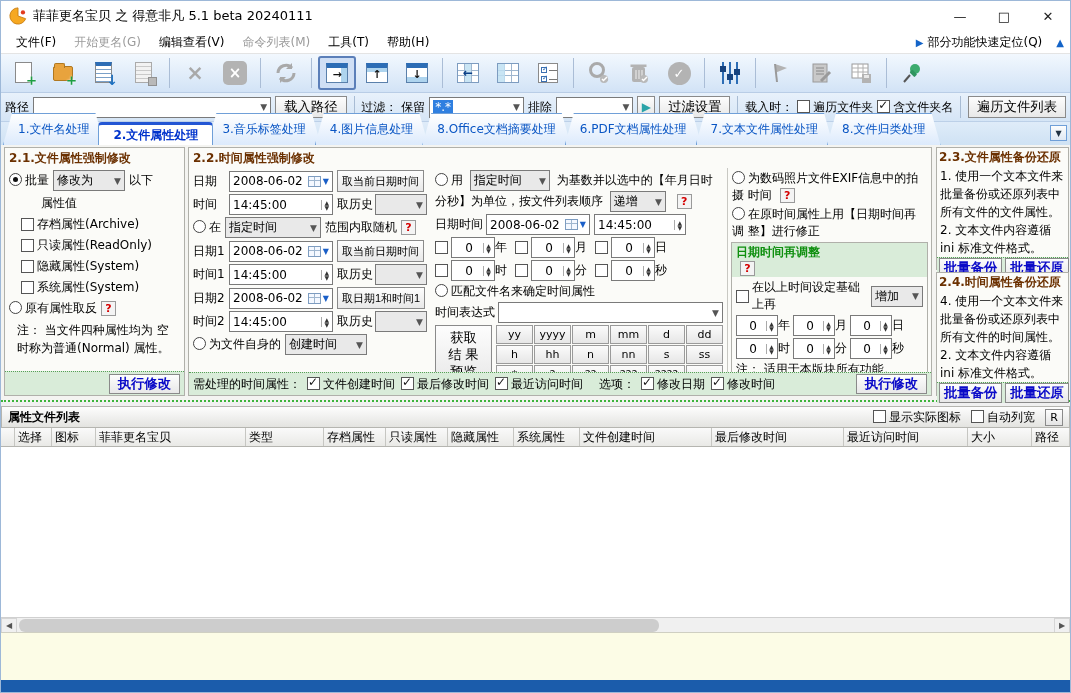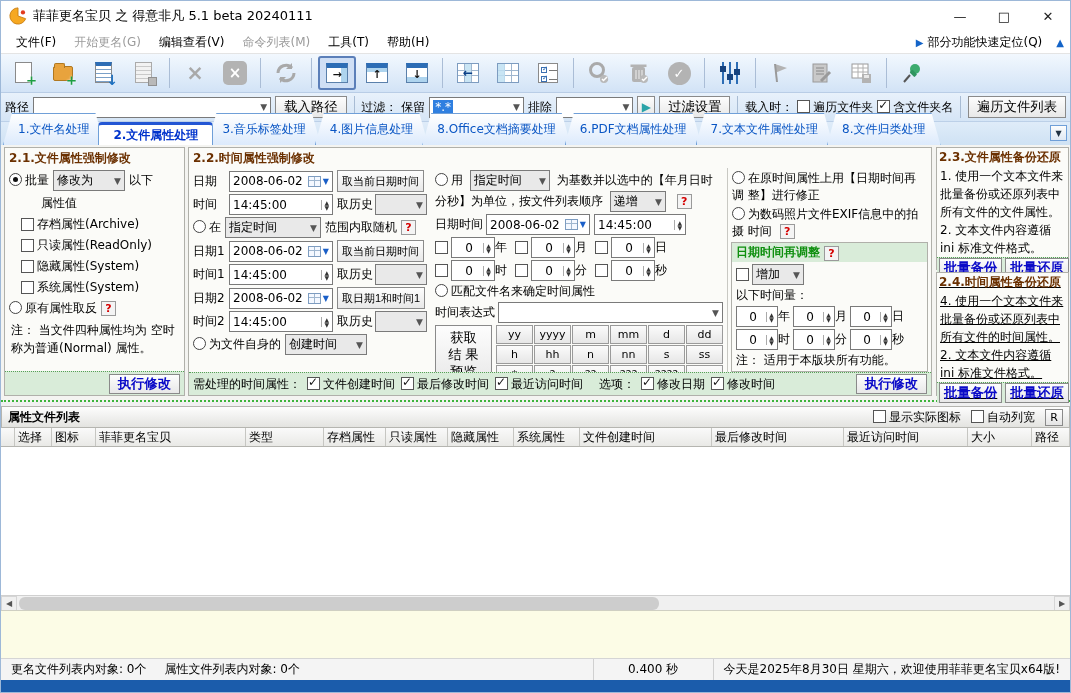--- a/index.html
+++ b/index.html
@@ -95,24 +95,24 @@
   .panel { position:absolute; background:#fbfbf8; border:1px solid #b0b0aa; display:flex; flex-direction:column; }
   .ptitle { font-weight:bold; color:#6b3000; padding:2px 4px 1px 4px; }
   .greenbar { background:#d9ecd9; border-top:1px dotted #57a057; height:24px; display:flex; align-items:center; padding:0 4px; gap:6px; margin-top:auto; }
   .exec { font-weight:bold; color:#0a0ac8; height:20px; }
   .row { display:flex; align-items:center; margin:2px 4px; white-space:nowrap; }
   .help { display:inline-flex; width:15px; height:15px; border:1px solid #9a9a9a; background:#f4f4f4; color:#d40000; font-weight:bold; font-size:11px; align-items:center; justify-content:center; margin-left:4px; flex:0 0 auto; }
   .field { background:#fff; border:1px solid #7a7a7a; height:21px; display:flex; align-items:center; padding:0 3px; position:relative; }
   .cal { width:13px; height:11px; margin-left:auto; background:linear-gradient(#9fb6cf 0 0) 0 40%/100% 1px no-repeat,linear-gradient(#9fb6cf 0 0) 50% 0/1px 100% no-repeat,#f4f8ff; border:1px solid #7d9cc0; }
   .dda { color:#1a5fc8; font-size:8px; margin-left:2px; }
   .spin { margin-left:auto; display:flex; flex-direction:column; line-height:5px; font-size:6px; color:#333; border-left:1px solid #aaa; padding-left:2px; }
-  .note { margin:2px 6px; line-height:1.5; white-space:normal; }
+  .note { margin:2px 12px; line-height:1.5; white-space:normal; }
   .tokbtn { background:linear-gradient(#fbfbfb,#e6e6e6); border:1px solid #9a9a9a; height:19px; min-width:37px; display:flex; align-items:center; justify-content:center; font-size:11px; }
   .subbox { border:1px solid #b0b0aa; margin:0 3px; }
-  .gtitle { color:#0f8f0f; font-weight:bold; background:#d9ecd9; padding:1px 4px; display:flex; align-items:flex-end; }
+  .gtitle { color:#0f8f0f; font-weight:bold; background:#d9ecd9; padding:1px 4px; display:flex; align-items:flex-start;flex-direction:column; }
 
   
   .flheader { height:22px; flex:0 0 auto; margin-top:4px; background:linear-gradient(#fdfdfd,#e3e3e0); border:1px solid #b5b5b0; display:flex; align-items:center; padding:0 6px; }
   .flheader .t { font-weight:bold; }
   .flright { margin-left:auto; display:flex; align-items:center; gap:10px; }
   .rbtn { width:18px; height:17px; background:linear-gradient(#fdfdfd,#e4e4e4); border:1px solid #8a8a8a; display:flex; align-items:center; justify-content:center; font-size:11px; }
   .thead { height:19px; flex:0 0 auto; display:flex; background:linear-gradient(#fafafa,#e9e9e6); border-bottom:1px solid #b5b5b0; }
   .th { border-right:1px solid #c6c6c2; display:flex; align-items:center; padding:0 3px; overflow:hidden; white-space:nowrap; flex:0 0 auto; }
   .tbody { flex:1 1 auto; background:#fff; }
   .hscroll { height:15px; flex:0 0 auto; background:#f0f0f0; border-top:1px solid #d0d0d0; display:flex; align-items:center; }
@@ -611,41 +611,39 @@
               <div class="tokbtn">??</div>
               <div class="tokbtn">???</div>
               <div class="tokbtn">????</div>
               <div class="tokbtn">……</div>
             </div>
           </div>
         </div>
 
         <div style="flex:1 1 auto; border-left:1px solid #c8c8c3;">
           <div class="row" style="white-space:normal; display:block">
-            <span><span class="rb"></span><span>在原时间属性上用【日期时间再调 整】进行修正</span></span>
-          </div>
-          <div class="row" style="white-space:normal; display:block">
             <span><span class="rb"></span><span>为数码照片文件EXIF信息中的拍摄 时间</span></span>
             <span class="help">?</span>
+          </div>
+          <div class="row" style="white-space:normal; display:block">
+            <span><span class="rb"></span><span>在原时间属性上用【日期时间再调 整】进行修正</span></span>
           </div>
           <div class="subbox">
             <div class="gtitle">
               <span>日期时间再调整</span>
               <span class="help">?</span>
             </div>
             <div class="row" style="white-space:normal;">
               <span class="cb"></span>
+              <span style="flex:1">在以上时间设定基础上再</span>
               <div class="combo gray" style="width:52px">
                   <span class="cv">增加</span>
                   <span class="da">▼</span>
                 </div>
             </div>
-            <div class="row">
-                <span>以下时间量：</span>
-              </div>
             <div class="row">
               <div class="field" style="width:42px">
                   <span style="margin-left:auto">0</span>
                   <span class="spin">
                     <span>▲</span>
                     <span>▼</span>
                   </span>
                 </div>
                 <span>年</span>
               <div class="field" style="width:42px; margin-left:3px">
@@ -713,21 +711,21 @@
     <div class="panel" style="left:935px; top:2px; width:133px; height:123px;">
       <div class="ptitle" style="padding:1px 2px">2.3.文件属性备份还原</div>
       <div class="note" style="margin:0 3px">1. 使用一个文本文件来 批量备份或还原列表中 所有文件的文件属性。</div>
       <div class="note" style="margin:0 3px">2. 文本文件内容遵循 ini 标准文件格式。</div>
       <div class="greenbar" style="padding:0 2px; gap:3px">
         <button class="btn exec" style="padding:0 4px">批量备份</button>
         <button class="btn exec" style="padding:0 4px">批量还原</button>
       </div>
     </div>
 
-    <div class="panel" style="left:935px; top:127px; width:133px; height:124px;text-decoration:underline;">
+    <div class="panel" style="left:935px; top:127px; width:133px; height:124px;">
       <div class="ptitle" style="padding:1px 2px">2.4.时间属性备份还原</div>
       <div class="note" style="margin:0 3px">4. 使用一个文本文件来 批量备份或还原列表中 所有文件的时间属性。</div>
       <div class="note" style="margin:0 3px">2. 文本文件内容遵循 ini 标准文件格式。</div>
       <div class="greenbar" style="padding:0 2px; gap:3px">
         <button class="btn exec" style="padding:0 4px">批量备份</button>
         <button class="btn exec" style="padding:0 4px">批量还原</button>
       </div>
     </div>
   </div>
 
@@ -760,27 +758,15 @@
   <div class="tbody"></div>
 
   <div class="hscroll">
     <span class="sarr">◀</span>
     <span class="sthumb"></span>
     <span class="sarr" style="margin-left:auto">▶</span>
   </div>
 
   <div class="infopane"></div>
 
-  <div class="statusbar">
-    <div class="scell" style="width:650px">
-      <span>更名文件列表内对象: 0个</span>
-      <span>属性文件列表内对象: 0个</span>
-    </div>
-    <div class="scell" style="width:130px; justify-content:center">
-      <span>0.400 秒</span>
-    </div>
-    <div class="scell" style="flex:1; border-right:none">
-      <span>今天是2025年8月30日 星期六，欢迎使用菲菲更名宝贝x64版!</span>
-    </div>
-  </div>
 
   <div class="taskstrip"></div>
 </div>
 
 </body></html>

